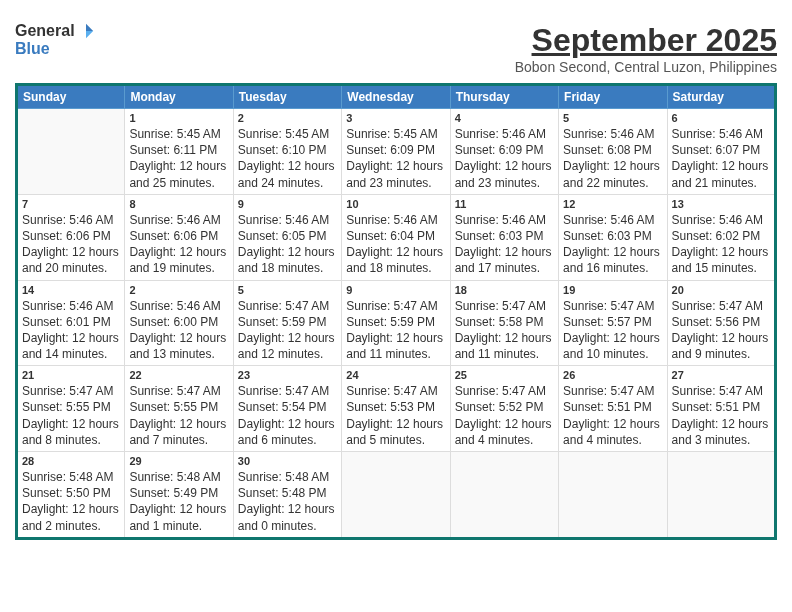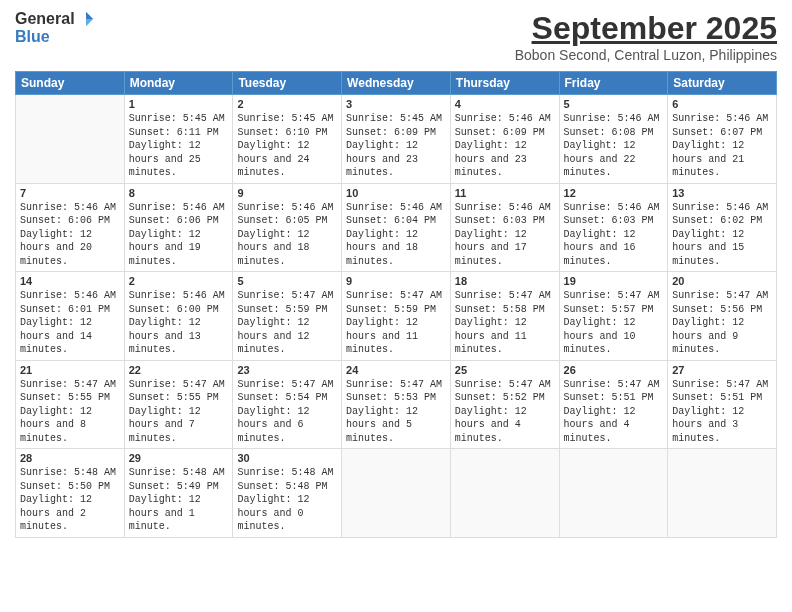--- a/index.html
+++ b/index.html
@@ -6,21 +6,21 @@
     body {
       font-family: Arial, sans-serif;
       background: #fff;
       width: 792px;
       height: 612px;
       overflow: hidden;
     }
     .page {
       width: 792px;
       height: 612px;
-      padding: 10px 15px;
+      padding: 22px 15px;
       background: #fff;
     }
     .header {
       display: flex;
       justify-content: space-between;
       align-items: flex-start;
       margin-bottom: 8px;
     }
     .logo {
       display: flex;
@@ -55,21 +55,21 @@
       color: #333;
       text-decoration: underline;
     }
     .location-title {
       font-size: 14px;
       color: #555;
     }
     .calendar {
       width: 100%;
       border-collapse: collapse;
-      border: 1px solid #0f766e;
+      border: 3px solid #0f766e;
     }
     .calendar th {
       background-color: #3a7bbf;
       color: #fff;
       font-size: 12px;
       font-weight: bold;
       padding: 4px 5px;
       text-align: left;
       border: 1px solid #5a9bcf;
     }
@@ -82,24 +82,23 @@
       color: #333;
       height: 80px;
     }
     .day-num {
       font-size: 11px;
       font-weight: bold;
       display: block;
       margin-bottom: 2px;
     }
     .cell-info {
-      font-size: 10px;
+      font-size: 12px;
       line-height: 1.35;
       color: #333;
-      font-family: Liberation Mono, monospace;
     }
     .empty-cell {
       background: #f9f9f9;
     }
     .last-row td {
       height: 65px;
       margin-left: 44px;
     }
   </style>
 </head>

